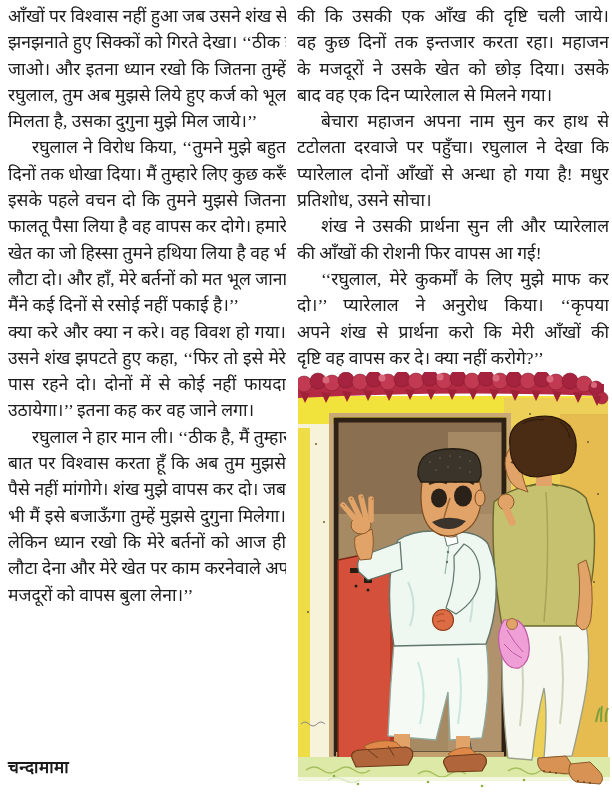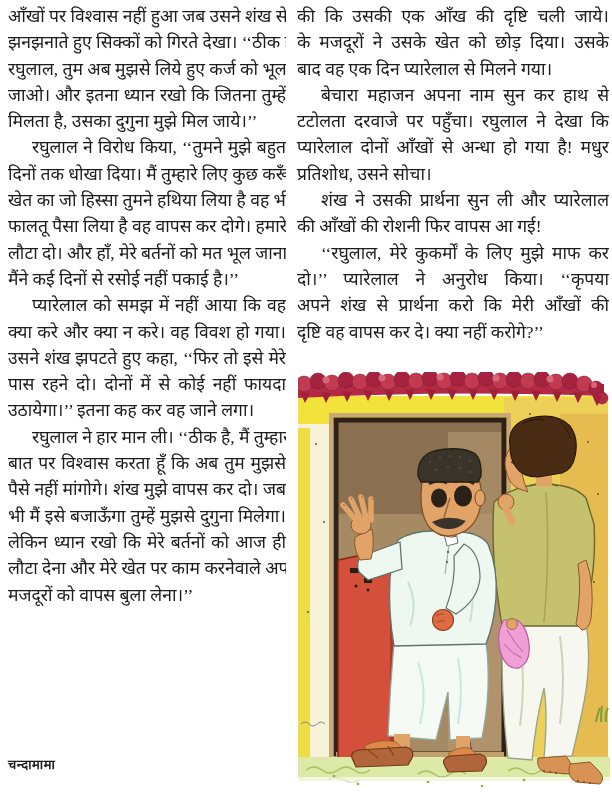--- a/index.html
+++ b/index.html
@@ -10,67 +10,68 @@
   .column{position:absolute;top:3px;}
   .col-left{left:8px;width:278px;}
   .col-right{left:297px;width:312px;}
   .line{
     height:26.3px;line-height:26.3px;font-size:17.5px;overflow:hidden;
     text-align:justify;text-align-last:justify;white-space:nowrap;
   }
   .line.first-indent{text-indent:24px;}
   .line.last{text-align-last:left;}
   .footer{
-    position:absolute;left:8px;top:755px;font-size:13px;font-weight:bold;
+    position:absolute;left:8px;top:755px;font-size:17px;font-weight:bold;
     letter-spacing:.5px;
   }
   .illustration{position:absolute;left:298px;top:372px;width:312px;height:418px;}
   .illustration svg{display:block;}
 </style>
 </head>
 <body>
 
 <div class="page">
 
   <div class="column col-left">
       <div class="para">
         <div class="line">आँखों पर विश्वास नहीं हुआ जब उसने शंख से</div>
         <div class="line">झनझनाते हुए सिक्कों को गिरते देखा। ‘‘ठीक है,</div>
+        <div class="line">जाओ। और इतना ध्यान रखो कि जितना तुम्हें</div>
         <div class="line">रघुलाल, तुम अब मुझसे लिये हुए कर्ज को भूल</div>
-        <div class="line">जाओ। और इतना ध्यान रखो कि जितना तुम्हें</div>
         <div class="line last">मिलता है, उसका दुगुना मुझे मिल जाये।’’</div>
       </div>
       <div class="para">
         <div class="line first-indent">रघुलाल ने विरोध किया, ‘‘तुमने मुझे बहुत</div>
         <div class="line">दिनों तक धोखा दिया। मैं तुम्हारे लिए कुछ करूँ,</div>
+        <div class="line">इसके पहले वचन दो कि तुमने मुझसे जितना</div>
+        <div class="line">फालतू पैसा लिया है वह वापस कर दोगे। हमारे</div>
         <div class="line">खेत का जो हिस्सा तुमने हथिया लिया है वह भी</div>
-        <div class="line">फालतू पैसा लिया है वह वापस कर दोगे। हमारे</div>
         <div class="line">लौटा दो। और हाँ, मेरे बर्तनों को मत भूल जाना।</div>
         <div class="line last">मैंने कई दिनों से रसोई नहीं पकाई है।’’</div>
       </div>
       <div class="para">
-        <div class="line first-indent">प्यारेलाल को समझ में नहीं आया कि वह</div>
         <div class="line">क्या करे और क्या न करे। वह विवश हो गया।</div>
         <div class="line">उसने शंख झपटते हुए कहा, ‘‘फिर तो इसे मेरे</div>
         <div class="line">पास रहने दो। दोनों में से कोई नहीं फायदा</div>
         <div class="line last">उठायेगा।’’ इतना कह कर वह जाने लगा।</div>
       </div>
       <div class="para">
         <div class="line first-indent">रघुलाल ने हार मान ली। ‘‘ठीक है, मैं तुम्हारी</div>
         <div class="line">बात पर विश्वास करता हूँ कि अब तुम मुझसे</div>
         <div class="line">पैसे नहीं मांगोगे। शंख मुझे वापस कर दो। जब</div>
         <div class="line">भी मैं इसे बजाऊँगा तुम्हें मुझसे दुगुना मिलेगा।</div>
         <div class="line">लेकिन ध्यान रखो कि मेरे बर्तनों को आज ही</div>
         <div class="line">लौटा देना और मेरे खेत पर काम करनेवाले अपने</div>
         <div class="line last">मजदूरों को वापस बुला लेना।’’</div>
       </div>
     </div>
   <div class="column col-right">
       <div class="para">
         <div class="line">की कि उसकी एक आँख की दृष्टि चली जाये।</div>
+        <div class="line">वह कुछ दिनों तक इन्तजार करता रहा। महाजन</div>
         <div class="line">के मजदूरों ने उसके खेत को छोड़ दिया। उसके</div>
         <div class="line last">बाद वह एक दिन प्यारेलाल से मिलने गया।</div>
       </div>
       <div class="para">
         <div class="line first-indent">बेचारा महाजन अपना नाम सुन कर हाथ से</div>
         <div class="line">टटोलता दरवाजे पर पहुँचा। रघुलाल ने देखा कि</div>
         <div class="line">प्यारेलाल दोनों आँखों से अन्धा हो गया है! मधुर</div>
         <div class="line last">प्रतिशोध, उसने सोचा।</div>
       </div>
       <div class="para">

